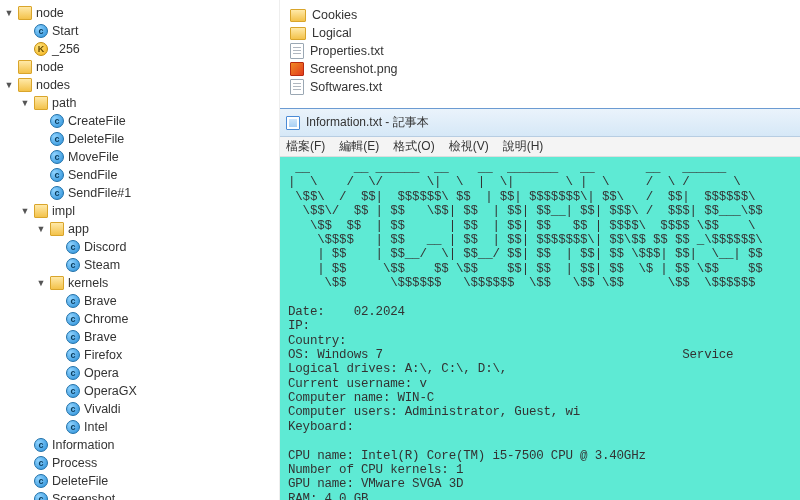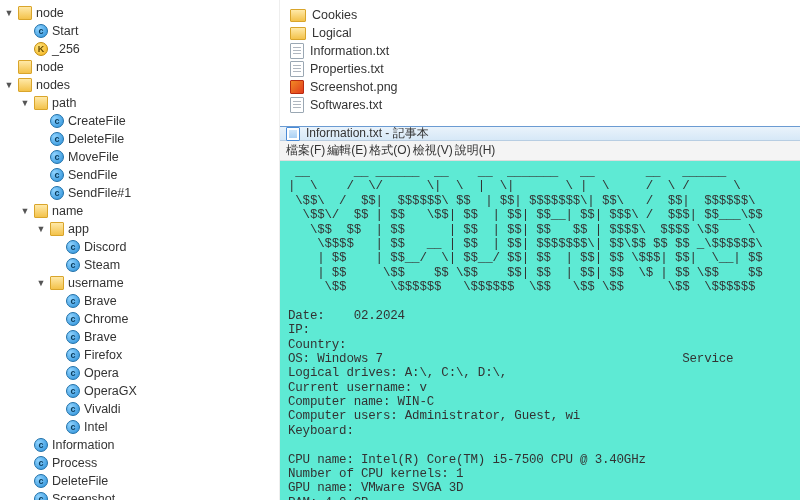--- a/index.html
+++ b/index.html
@@ -42,35 +42,35 @@
     flex: 1;
     border-top: 1px solid #6b9bd2;
     display: flex;
     flex-direction: column;
     overflow: hidden;
     margin-top: 2px;
   }
   .notepad-titlebar {
     background: linear-gradient(#eaf3fb, #d6e8f7);
     border-bottom: 1px solid #b7cde2;
-    height: 14px;
+    height: 28px;
     display: flex;
     align-items: center;
     padding: 0 6px;
     gap: 6px;
     font-size: 12px;
   }
   .notepad-menubar {
     background: #f4f4f4;
     border-bottom: 1px solid #ddd;
     height: 20px;
     display: flex;
     align-items: center;
     padding: 0 6px;
-    gap: 2px;
+    gap: 14px;
     font-size: 12px;
   }
   .notepad-menubar span { cursor: default; }
   .notepad-body {
     flex: 1;
     background: #5eead4;
     padding: 4px 8px;
     overflow: hidden;
   }
   .notepad-body pre {
@@ -263,21 +263,21 @@
                   <span class="label">SendFile#1</span>
                 </div>
               </li>
           </ul>
         </li>
 
         <li>
           <div class="node-row">
             <span class="caret">▼</span>
             <span class="ico ico-folder"></span>
-            <span class="label">name</span>
+            <span class="label">impl</span>
           </div>
           <ul>
 
             <li>
               <div class="node-row">
                 <span class="caret">▼</span>
                 <span class="ico ico-folder"></span>
                 <span class="label">app</span>
               </div>
               <ul>
@@ -295,21 +295,21 @@
                       <span class="label">Steam</span>
                     </div>
                   </li>
               </ul>
             </li>
 
             <li>
               <div class="node-row">
                 <span class="caret">▼</span>
                 <span class="ico ico-folder"></span>
-                <span class="label">username</span>
+                <span class="label">kernels</span>
               </div>
               <ul>
                 <li>
                     <div class="node-row">
                       <span class="caret blank">▼</span>
                       <span class="ico ico-cblue">c</span>
                       <span class="label">Brave</span>
                     </div>
                   </li>
                 <li>
@@ -402,24 +402,20 @@
 <div class="right-pane">
 
   <div class="file-list">
     <div class="file-row">
         <span class="ico ico-folder-big"></span>
         <span class="label">Cookies</span>
       </div>
     <div class="file-row">
         <span class="ico ico-folder-big"></span>
         <span class="label">Logical</span>
-      </div>
-    <div class="file-row">
-        <span class="ico ico-txt"></span>
-        <span class="label">Information.txt</span>
       </div>
     <div class="file-row">
         <span class="ico ico-txt"></span>
         <span class="label">Properties.txt</span>
       </div>
     <div class="file-row">
         <span class="ico ico-png"></span>
         <span class="label">Screenshot.png</span>
       </div>
     <div class="file-row">

